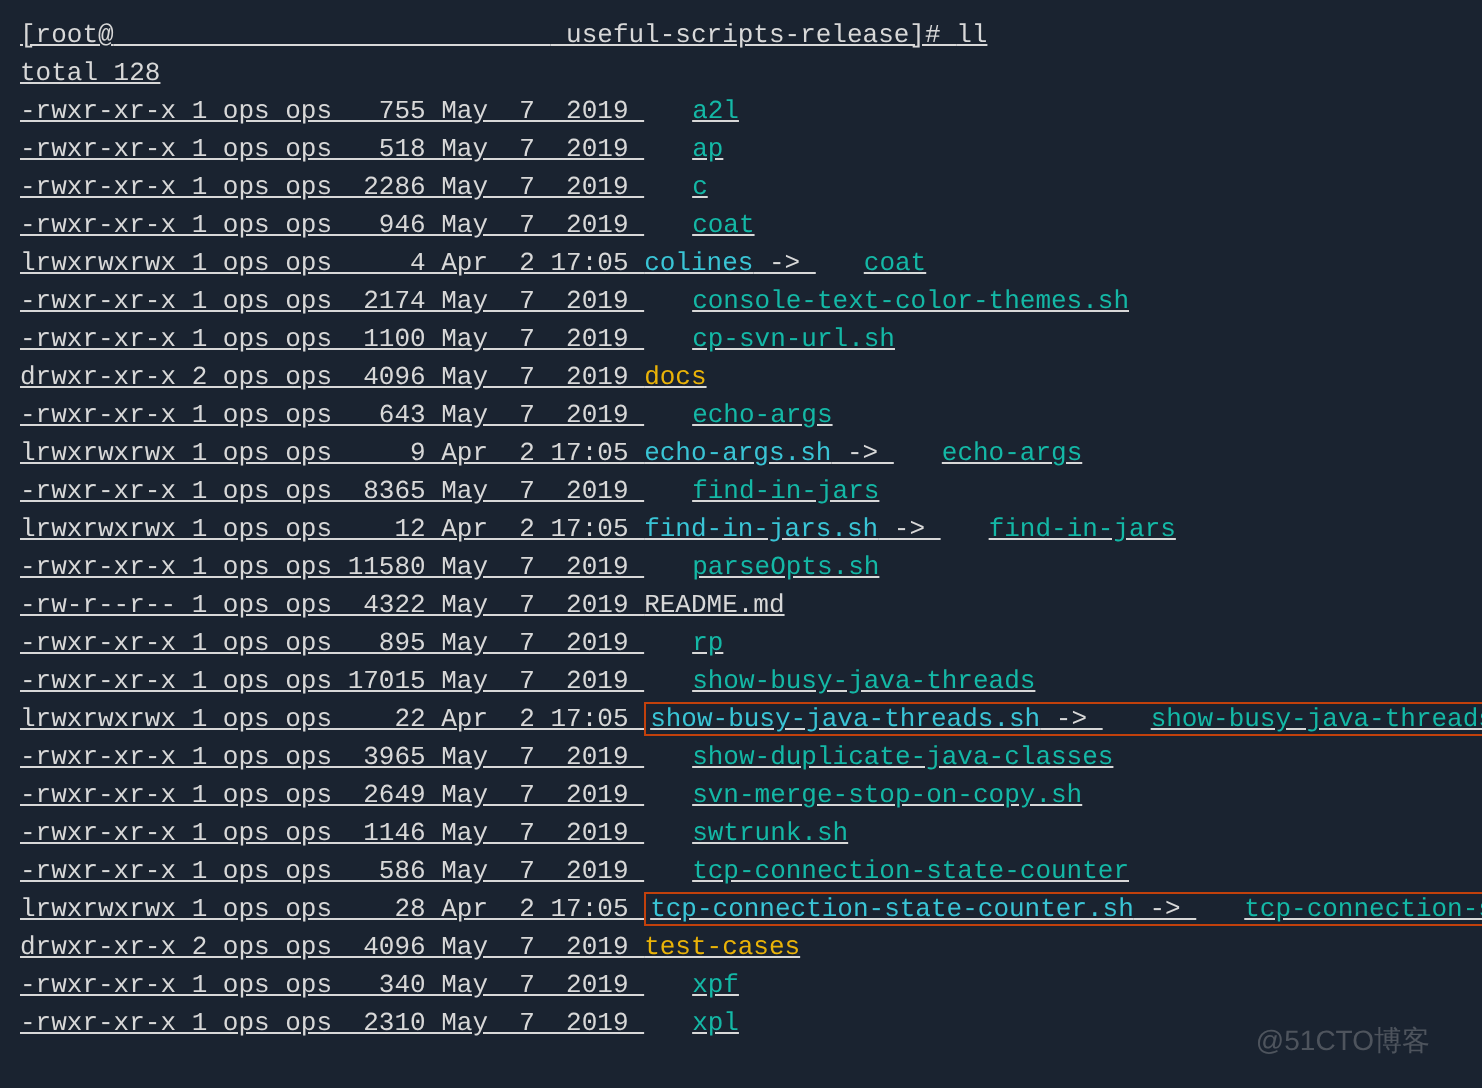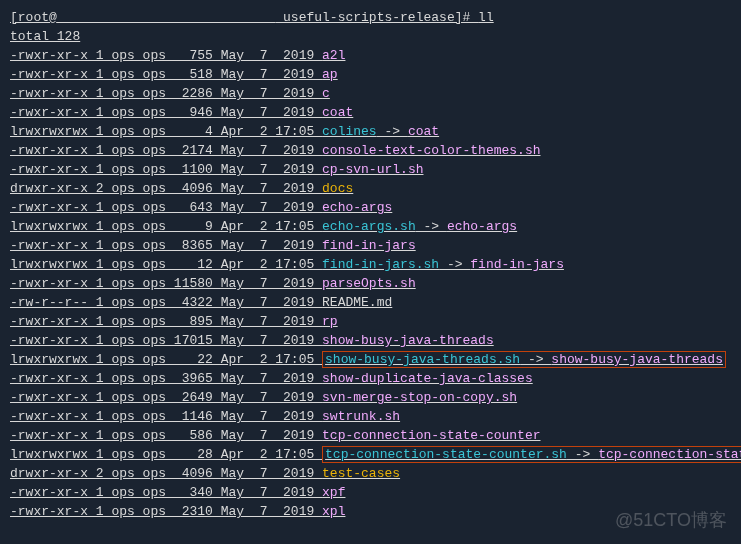--- a/index.html
+++ b/index.html
@@ -9,32 +9,32 @@
     font-family: "Consolas", "Menlo", "Courier New", monospace;
     font-size: 13px;
     line-height: 19px;
     color: #d8d8d8;
     width: 741px;
     height: 544px;
     box-sizing: border-box;
     position: relative;
   }
   .line { white-space: pre; text-decoration: underline; }
-  .green  { color: #f0abfc; }
+  .green  { color: #14b8a6; margin-left: 24px; }
   .cyan   { color: #3ac5d6; }
   .blue   { color: #eab308; }
   .white  { color: #d8d8d8; }
   .redact { background:#1a2330; color:#1a2330; }
   .box-red { border:1px solid #c2410c; padding:0 2px; }
   .watermark {
     position:absolute;
-    right:14px;
+    right:26px;
     bottom:14px;
     color:rgba(200,200,200,0.30);
-    font-size:18px;
+    font-size:14px;
     font-family: sans-serif;
   }
 </style>
 </head>
 <body>
 
 <div id="terminal">
     <div class="line"><span class="white">[root@</span><span class="redact">                            </span><span class="white"> useful-scripts-release]# </span><span class="white">ll</span></div>
     <div class="line">total 128</div>
     <div class="line"><span class="white">-rwxr-xr-x 1 ops ops   755 May  7  2019 </span><span class="green">a2l</span></div>

